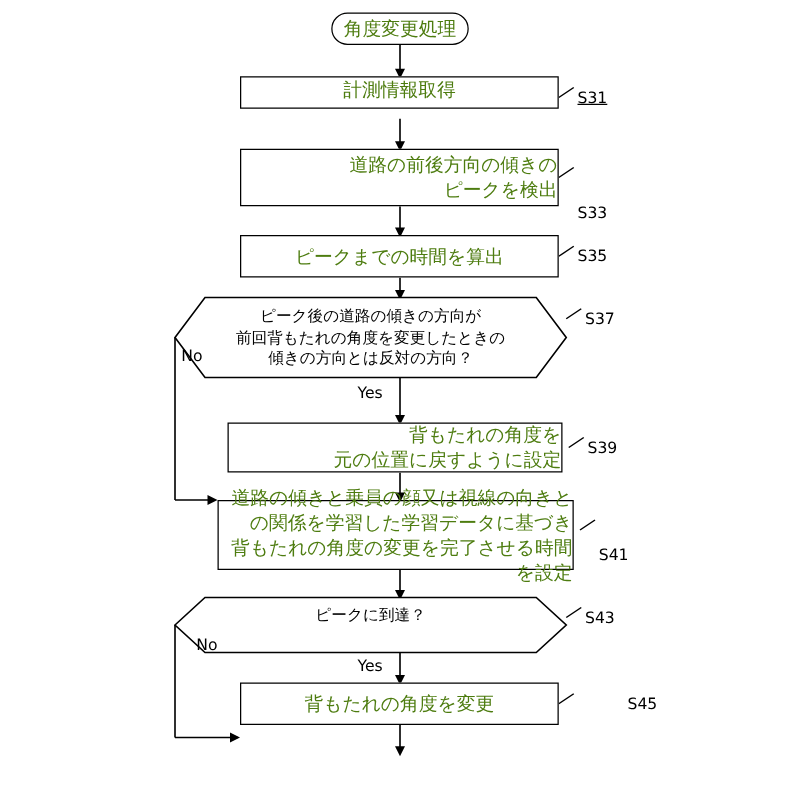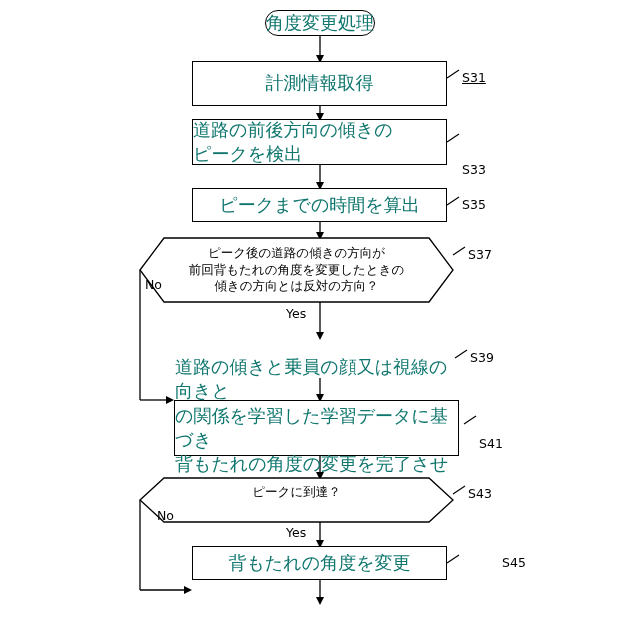--- a/index.html
+++ b/index.html
@@ -15,24 +15,24 @@
     font-family: "DejaVu Sans", sans-serif;
     color: #000000;
     overflow: hidden;
   }
   .node {
     position: absolute;
     box-sizing: border-box;
     display: flex;
     align-items: center;
     justify-content: center;
-    text-align: left;
+    text-align: right;
     line-height: 1.35;
-    font-size: 18px;
-    color: #0f766e;
+    font-size: 15px;
+    color: #4d7c0f;
   }
   .box {
     border: 1.3px solid #000;
     background: #fff;
   }
   .terminal {
     border: 1.3px solid #000;
     background: #fff;
     border-radius: 999px;
   }
@@ -136,21 +136,21 @@
       <line x1="464" y1="424" x2="476" y2="416"></line>
       <line x1="453" y1="494" x2="465" y2="486"></line>
       <line x1="447" y1="563" x2="459" y2="555"></line>
     </g>
   </svg>
 
   <div class="node terminal" style="left:265px; top:10px; width:110px; height:26px;">
     <span>角度変更処理</span>
   </div>
 
-  <div class="node box" style="left:192px; top:61px; width:255px; height:45px;">
+  <div class="node box" style="left:192px; top:61px; width:255px; height:26px;font-family:Liberation Mono, monospace;">
     <span>計測情報取得</span>
   </div>
   <div class="steplbl" style="left:462px; top:70px;text-decoration:underline;">S31</div>
 
   <div class="node box" style="left:192px; top:119px; width:255px; height:46px;">
     <span class="multi">道路の前後方向の傾きの<br>ピークを検出</span>
   </div>
   <div class="steplbl" style="left:462px; top:134px;margin-top:28px;">S33</div>
 
   <div class="node box" style="left:192px; top:188px; width:255px; height:34px;">
@@ -163,20 +163,23 @@
       <polygon points="0,32 24,0 289,0 313,32 289,64 24,64" fill="#fff" stroke="#000" stroke-width="1.3"></polygon>
     </svg>
     <div class="hexlabel">
       ピーク後の道路の傾きの方向が<br>前回背もたれの角度を変更したときの<br>傾きの方向とは反対の方向？
     </div>
   </div>
   <div class="steplbl" style="left:468px; top:247px;">S37</div>
   <div class="lbl" style="left:145px; top:277px;">No</div>
   <div class="lbl" style="left:286px; top:306px;">Yes</div>
 
+  <div class="node box" style="left:182px; top:338px; width:268px; height:40px;">
+    <span class="multi">背もたれの角度を<br>元の位置に戻すように設定</span>
+  </div>
   <div class="steplbl" style="left:470px; top:350px;">S39</div>
 
   <div class="node box" style="left:174px; top:400px; width:285px; height:56px;">
     <span class="multi">道路の傾きと乗員の顔又は視線の向きと<br>の関係を学習した学習データに基づき<br>背もたれの角度の変更を完了させる時間を設定</span>
   </div>
   <div class="steplbl" style="left:479px; top:416px;margin-top:20px;">S41</div>
 
   <div class="hexwrap" style="left:140px; top:478px; width:313px; height:28px;">
     <svg width="313" height="44" xmlns="http://www.w3.org/2000/svg">
       <polygon points="0,22 24,0 289,0 313,22 289,44 24,44" fill="#fff" stroke="#000" stroke-width="1.3"></polygon>

